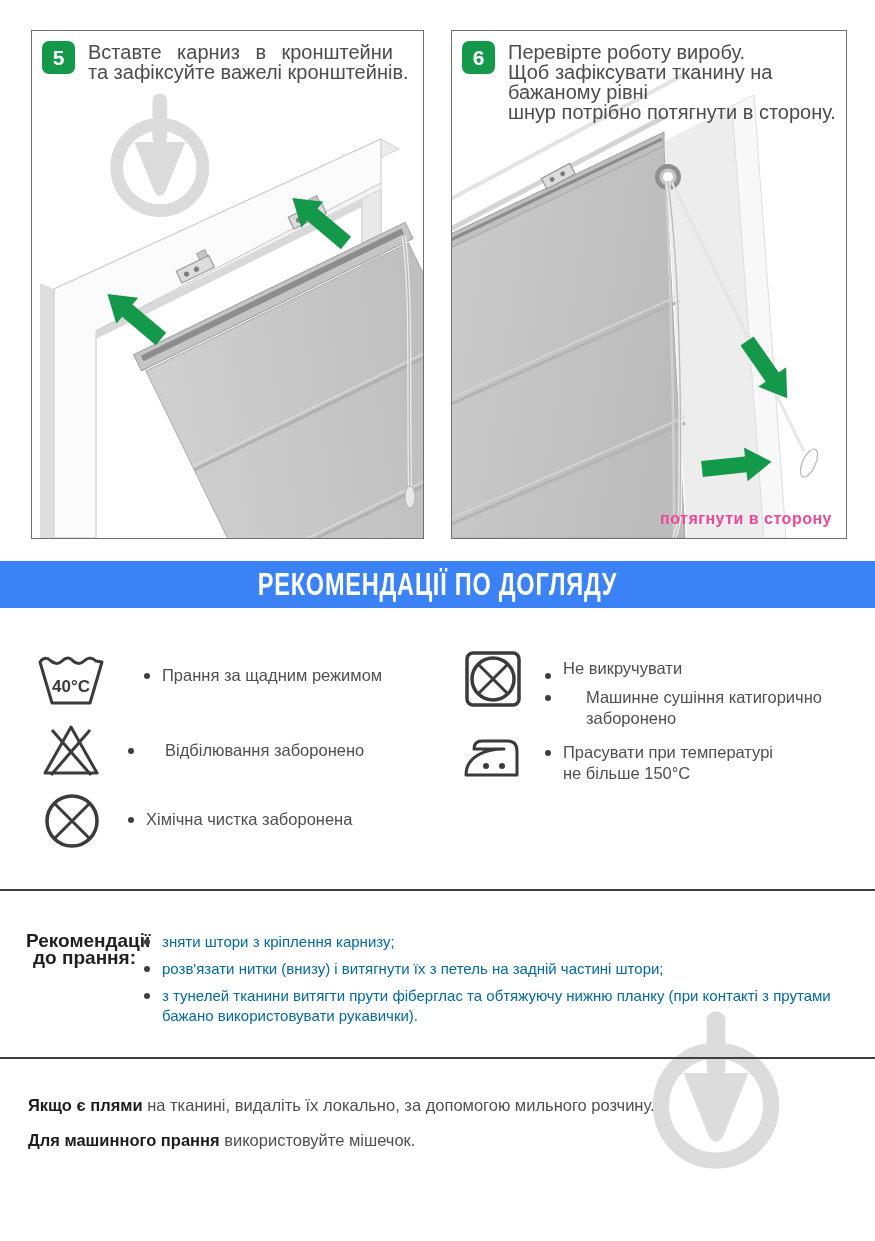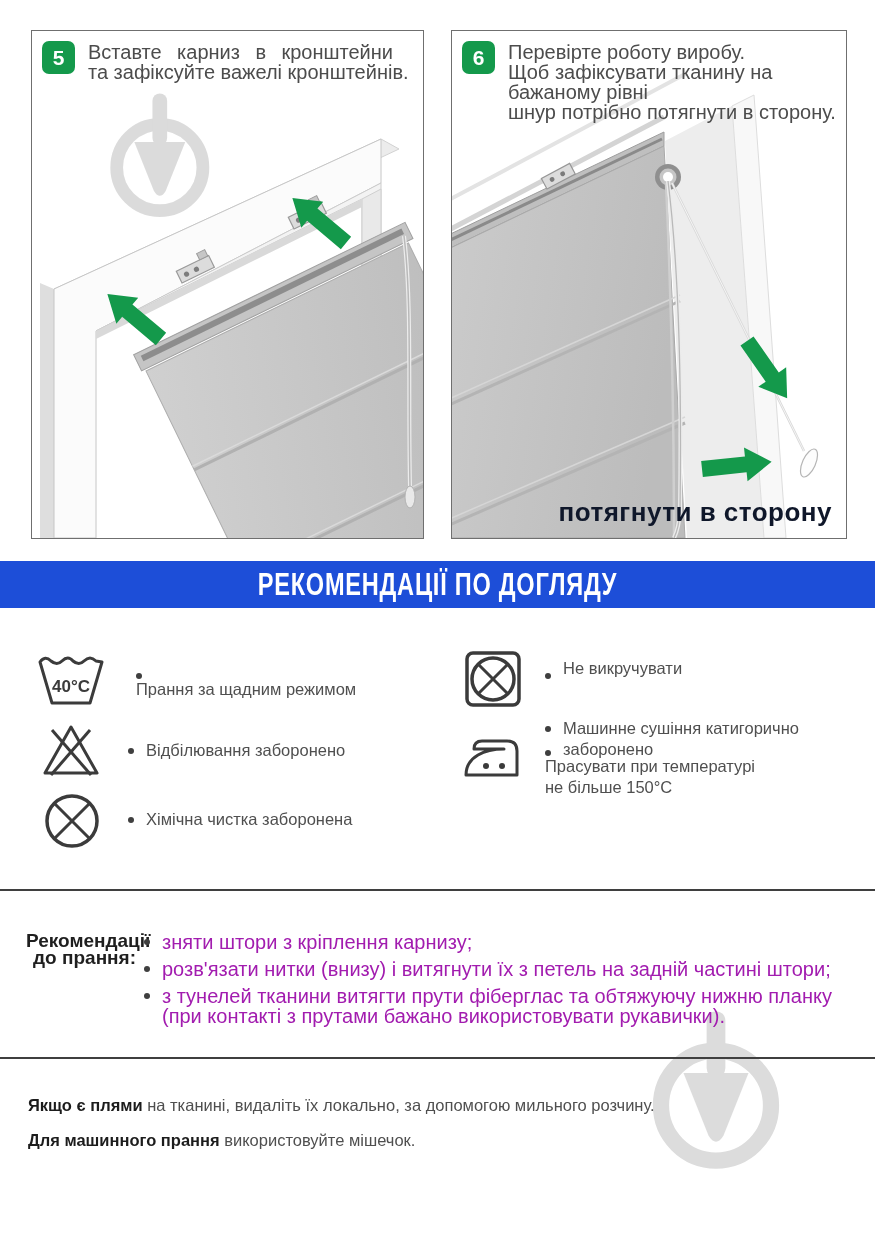--- a/index.html
+++ b/index.html
@@ -8,38 +8,38 @@
   
   .panel{position:absolute;top:30px;height:507px;border:1px solid #6f6f6f;background:#fff;overflow:hidden;}
   .panel5{left:31px;width:391px;}
   .panel6{left:451px;width:394px;}
   .step-head{position:absolute;top:10px;left:10px;right:8px;display:flex;gap:13px;z-index:3;}
   .badge{flex:0 0 33px;width:33px;height:33px;border-radius:7px;background:#14994b;color:#fff;
          font-weight:bold;font-size:21px;display:flex;align-items:center;justify-content:center;}
   .step-lines{font-size:20px;line-height:20px;color:#4c4c4c;padding-top:1px;}
   .panel5 .step-lines div:first-child{width:305px;text-align:justify;text-align-last:justify;}
   .illus{position:absolute;left:0;top:0;width:100%;height:100%;z-index:1;}
-  .caption{position:absolute;right:14px;bottom:10px;z-index:3;color:#0f172a;font-weight:bold;
-           font-size:26px;letter-spacing:.5px;white-space:nowrap;}
-  
-  .banner{position:absolute;left:0;top:561px;width:875px;height:47px;background:#1d4ed8;
+  .caption{position:absolute;right:14px;bottom:10px;z-index:3;color:#ec4899;font-weight:bold;
+           font-size:16px;letter-spacing:.5px;white-space:nowrap;}
+  
+  .banner{position:absolute;left:0;top:561px;width:875px;height:47px;background:#3b82f6;
           display:flex;align-items:center;justify-content:center;}
   .banner-title{display:inline-block;transform:scaleX(.76);transform-origin:center;
                 color:#fff;font-weight:bold;font-size:31px;letter-spacing:1px;white-space:nowrap;}
   
   .care-icon{position:absolute;z-index:1;}
   .care-text{position:absolute;display:flex;font-size:16.5px;line-height:21px;color:#4f4f4f;}
   .dot{flex:0 0 6px;width:6px;height:6px;border-radius:50%;background:#3f3f3f;margin-top:8px;margin-right:12px;}
   
   .divider{position:absolute;left:0;width:875px;height:2px;background:#3f3f3f;z-index:2;}
   
   .wash-head{position:absolute;left:26px;top:932px;width:110px;text-align:right;
              font-weight:bold;font-size:19px;line-height:17px;color:#1f1f1f;z-index:2;}
   .wash-items{position:absolute;left:144px;top:932px;width:715px;z-index:2;}
-  .wash-item{display:flex;font-size:20px;line-height:20px;color:#a21caf;margin-bottom:7px;}
+  .wash-item{display:flex;font-size:15px;line-height:20px;color:#0369a1;margin-bottom:7px;}
   .wash-item .dot{margin-top:7px;}
   
   .footer{position:absolute;left:28px;top:1088px;width:830px;z-index:2;}
   .footer p{margin:0;font-size:16.5px;line-height:35px;color:#4f4f4f;}
   .footer .lead{font-weight:bold;color:#1c1c1c;margin-top:35px;}
   
   .watermark{position:absolute;z-index:2;opacity:.9;}
   .wm-page{left:641px;top:1005px;z-index:0;opacity:1;}
 </style>
 </head>
@@ -182,33 +182,33 @@
   </div>
 
   <div class="banner">
     <span class="banner-title">РЕКОМЕНДАЦІЇ ПО ДОГЛЯДУ</span>
   </div>
 
   <svg class="care-icon" style="left:38px;top:652px;" width="66" height="56" viewBox="0 0 66 56">
     <path d="M2,10 Q7,3 13,9 Q19,14 24,9 Q30,3 35,9 Q41,14 46,9 Q52,3 58,9 L64,10 L52,51 L14,51 Z" fill="none" stroke="#3b3b3b" stroke-width="3" stroke-linejoin="round"></path>
     <text x="33" y="40" text-anchor="middle" font-size="17" font-weight="bold" fill="#3b3b3b" font-family="Liberation Sans, sans-serif">40°C</text>
   </svg>
-  <div class="care-text" style="left:136px;top:665px;flex-direction:column;">
+  <div class="care-text" style="left:144px;top:665px;">
     <span class="dot"></span>
     <span>
       <div>Прання за щадним режимом</div>
     </span>
   </div>
 
   <svg class="care-icon" style="left:41px;top:723px;" width="60" height="54" viewBox="0 0 60 54">
     <polygon points="30,4 56,50 4,50" fill="none" stroke="#3b3b3b" stroke-width="3" stroke-linejoin="round"></polygon>
     <line x1="11" y1="7" x2="50" y2="52" stroke="#3b3b3b" stroke-width="3"></line>
     <line x1="49" y1="7" x2="10" y2="52" stroke="#3b3b3b" stroke-width="3"></line>
   </svg>
-  <div class="care-text" style="left:128px;top:740px;">
+  <div class="care-text" style="left:128px;top:740px;gap:19px;">
     <span class="dot"></span>
     <span>Відбілювання заборонено</span>
   </div>
 
   <svg class="care-icon" style="left:43px;top:792px;" width="58" height="58" viewBox="0 0 58 58">
     <circle cx="29" cy="29" r="25" fill="none" stroke="#3b3b3b" stroke-width="3.5"></circle>
     <line x1="12" y1="12" x2="46" y2="46" stroke="#3b3b3b" stroke-width="3"></line>
     <line x1="46" y1="12" x2="12" y2="46" stroke="#3b3b3b" stroke-width="3"></line>
   </svg>
   <div class="care-text" style="left:128px;top:809px;">
@@ -219,34 +219,34 @@
   <svg class="care-icon" style="left:464px;top:650px;" width="58" height="58" viewBox="0 0 58 58">
     <rect x="3" y="3" width="52" height="52" rx="6" fill="none" stroke="#3b3b3b" stroke-width="3.5"></rect>
     <circle cx="29" cy="29" r="21" fill="none" stroke="#3b3b3b" stroke-width="3.5"></circle>
     <line x1="14" y1="14" x2="44" y2="44" stroke="#3b3b3b" stroke-width="3"></line>
     <line x1="44" y1="14" x2="14" y2="44" stroke="#3b3b3b" stroke-width="3"></line>
   </svg>
   <div class="care-text" style="left:545px;top:658px;align-items:flex-end;">
     <span class="dot"></span>
     <span>Не викручувати</span>
   </div>
-  <div class="care-text" style="left:545px;top:718px;">
+  <div class="care-text" style="left:545px;top:687px;gap:23px;">
     <span class="dot"></span>
     <span>
       <div>Машинне сушіння катигорично</div>
       <div>заборонено</div>
     </span>
   </div>
 
   <svg class="care-icon" style="left:462px;top:734px;" width="62" height="50" viewBox="0 0 62 50">
     <path d="M12,15 Q12,7 20,7 H45 Q55,7 55,17 V41 H4 Q4,28 16,21 Q26,15 42,15 Z" fill="none" stroke="#3b3b3b" stroke-width="3" stroke-linejoin="round" stroke-linecap="round"></path>
     <circle cx="24" cy="32" r="3" fill="#3b3b3b"></circle>
     <circle cx="40" cy="32" r="3" fill="#3b3b3b"></circle>
   </svg>
-  <div class="care-text" style="left:545px;top:742px;flex-direction:column;">
+  <div class="care-text" style="left:545px;top:742px;">
     <span class="dot"></span>
     <span>
       <div>Прасувати при температурі</div>
       <div>не більше 150°С</div>
     </span>
   </div>
 
   <div class="divider" style="top:889px;"></div>
 
   <div class="wash-head">

